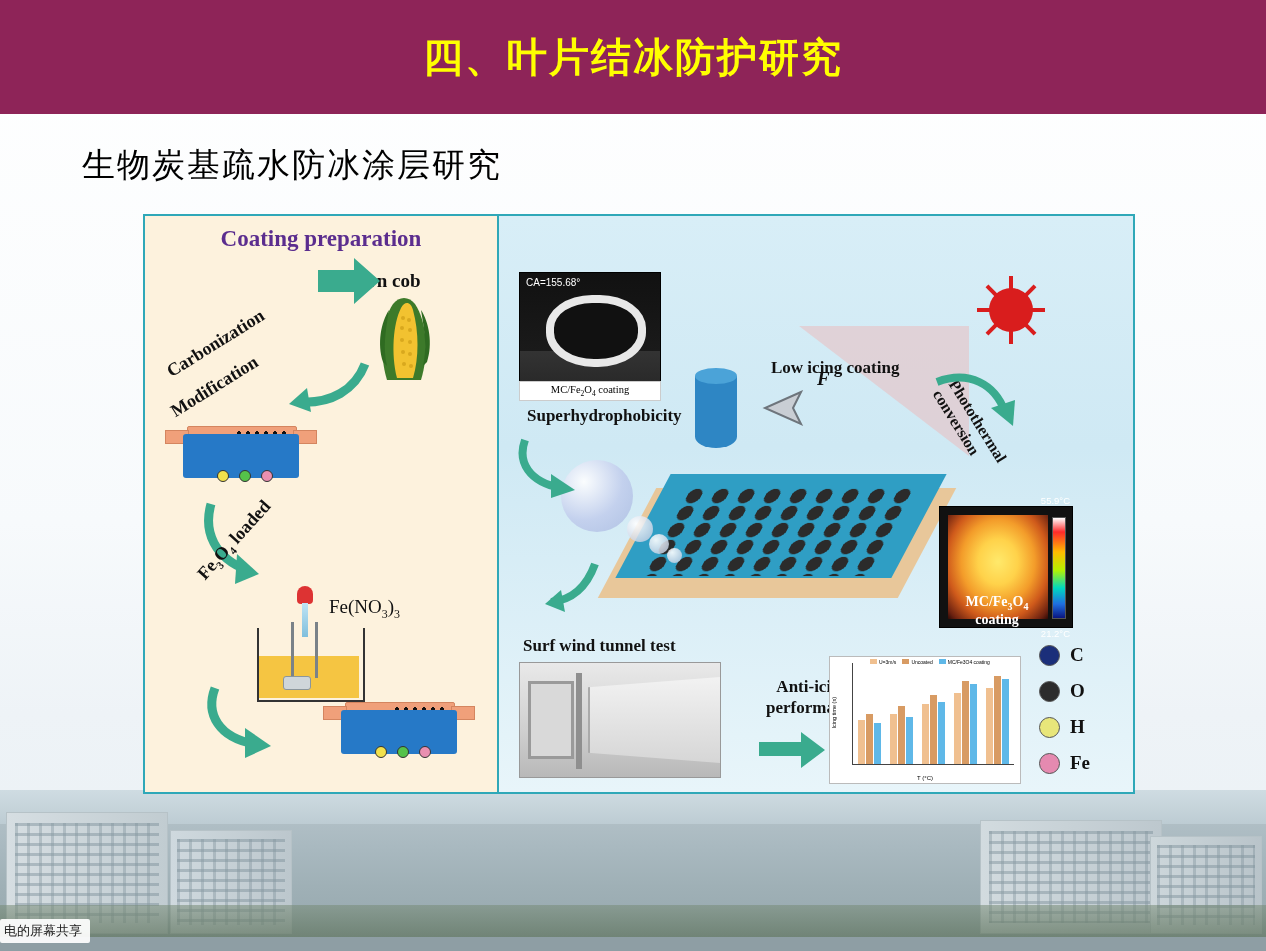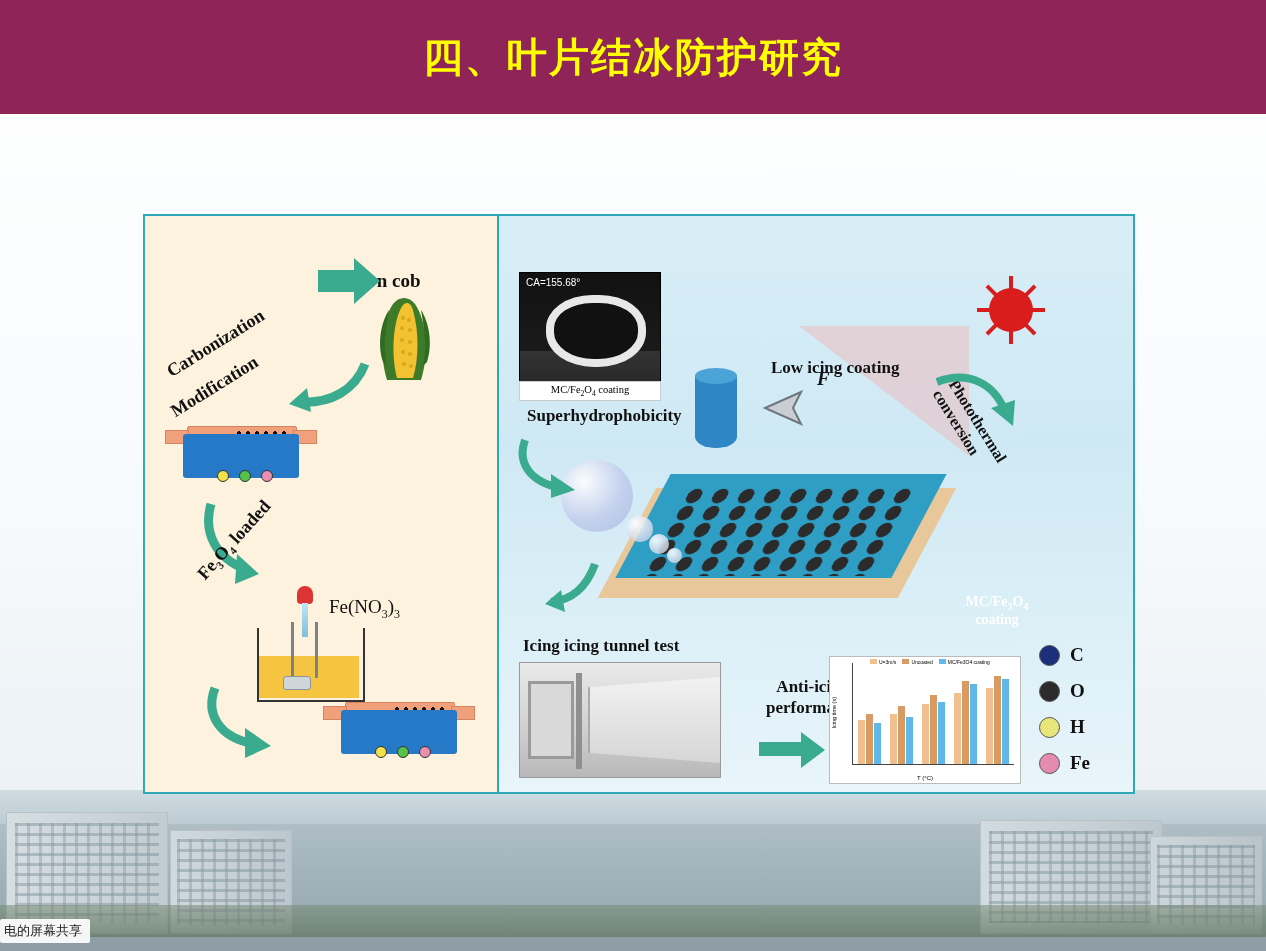--- a/index.html
+++ b/index.html
@@ -418,24 +418,26 @@
         <div class="win" style="left:6px;top:8px;right:6px;bottom:8px;"></div>
       </div>
     <div class="trees"></div>
     <div class="ground"></div>
   </div>
 
   <div class="header-bar">
     <div class="header-title">四、叶片结冰防护研究</div>
   </div>
 
+  <div class="sub-heading">生物炭基疏水防冰涂层研究</div>
 
   <div class="figure">
 
     <div class="fig-left">
+      <div class="panel-title">Coating preparation</div>
 
       <div class="corn-label">Corn cob</div>
 
       <svg class="corn" viewBox="0 0 56 92">
         <path d="M10 88 C2 62 4 30 16 12 C22 4 32 4 38 12 C50 30 52 62 44 88 Z" fill="#3d7a2a"></path>
         <path d="M20 86 C14 62 16 32 24 16 C28 8 34 10 36 18 C42 40 42 66 36 86 Z" fill="#f2c230"></path>
         <g fill="#d9a81e">
           <circle cx="26" cy="26" r="2"></circle>
             <circle cx="32" cy="28" r="2"></circle>
           <circle cx="25" cy="36" r="2"></circle>
@@ -569,23 +571,29 @@
 
       <svg class="arrow-curve" style="left:16px; top:216px; width:70px; height:70px;" viewBox="0 0 70 70">
         <path d="M10 8 C2 30 14 50 46 56" stroke="#3aab8e" stroke-width="8" fill="none"></path>
         <path d="M36 42 L60 58 L36 66 Z" fill="#3aab8e"></path>
       </svg>
       <svg class="arrow-curve" style="left:44px; top:340px; width:62px; height:62px;" viewBox="0 0 62 62">
         <path d="M52 8 C44 30 30 44 8 46" stroke="#3aab8e" stroke-width="8" fill="none"></path>
         <path d="M18 34 L2 48 L22 56 Z" fill="#3aab8e"></path>
       </svg>
 
+      <div class="ir-photo">
+        <div class="field"></div>
+        <div class="bar"></div>
+        <div class="ir-t-hi">55.9°C</div>
+        <div class="ir-t-lo">21.2°C</div>
+      </div>
       <div class="ir-caption">MC/Fe<sub>3</sub>O<sub>4</sub><br>coating</div>
 
-      <div class="label-dark icing-wind">Icing icing tunnel test</div>
+      <div class="label-dark icing-wind">Surf wind tunnel test</div>
       <div class="tunnel-photo">
         <div class="duct"></div>
         <div class="frame"></div>
         <div class="pole"></div>
       </div>
 
       <div class="label-dark anti-icing-perf">Anti-icing<br>performance</div>
       <svg class="arrow-curve" style="left:258px; top:512px; width:70px; height:44px;" viewBox="0 0 70 44">
         <path d="M2 14 L44 14 L44 4 L68 22 L44 40 L44 28 L2 28 Z" fill="#3aab8e"></path>
       </svg>

